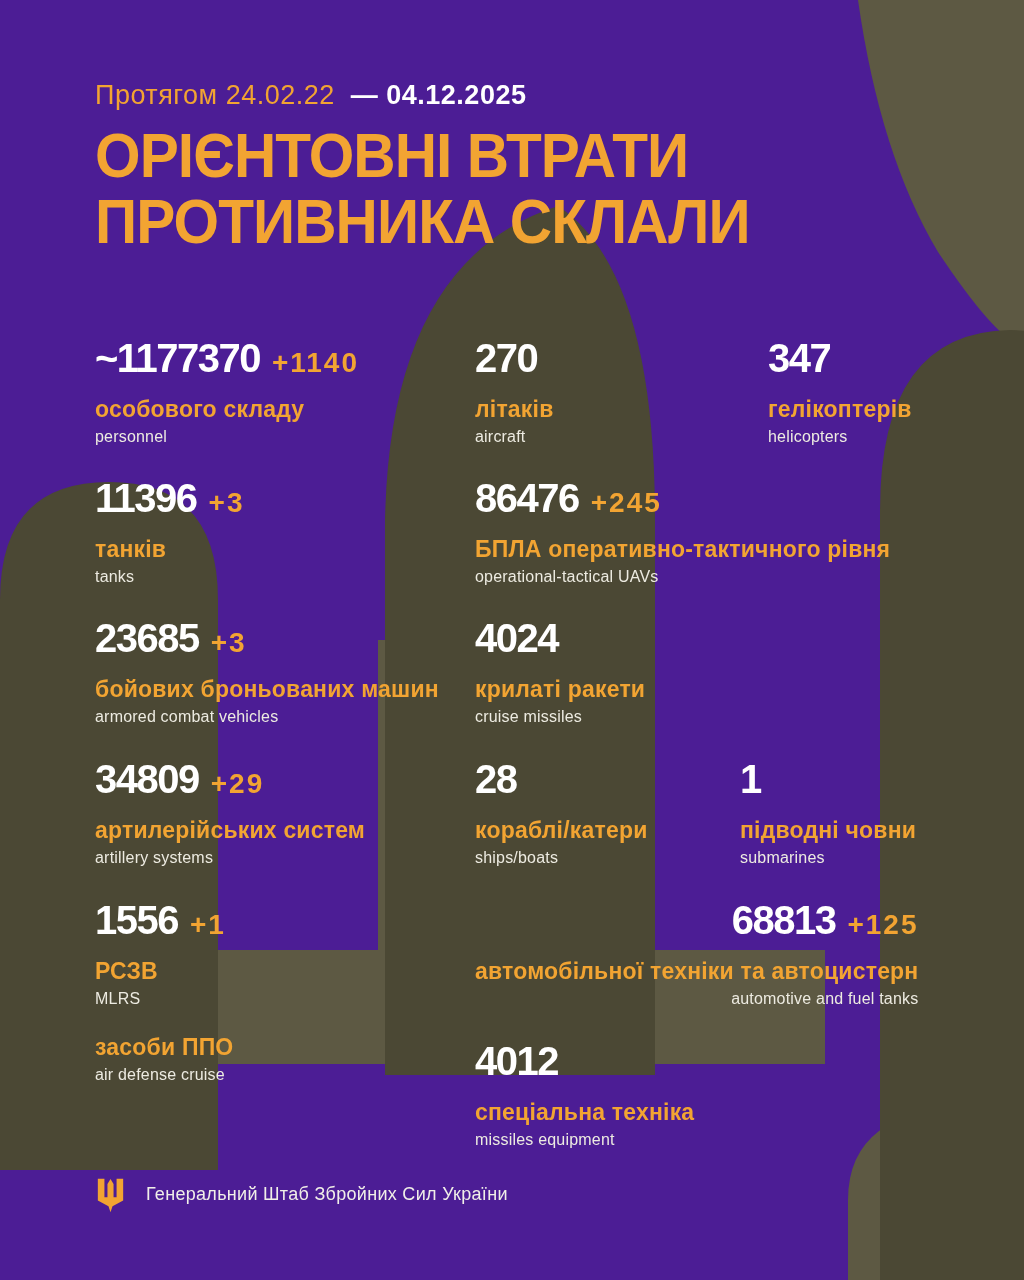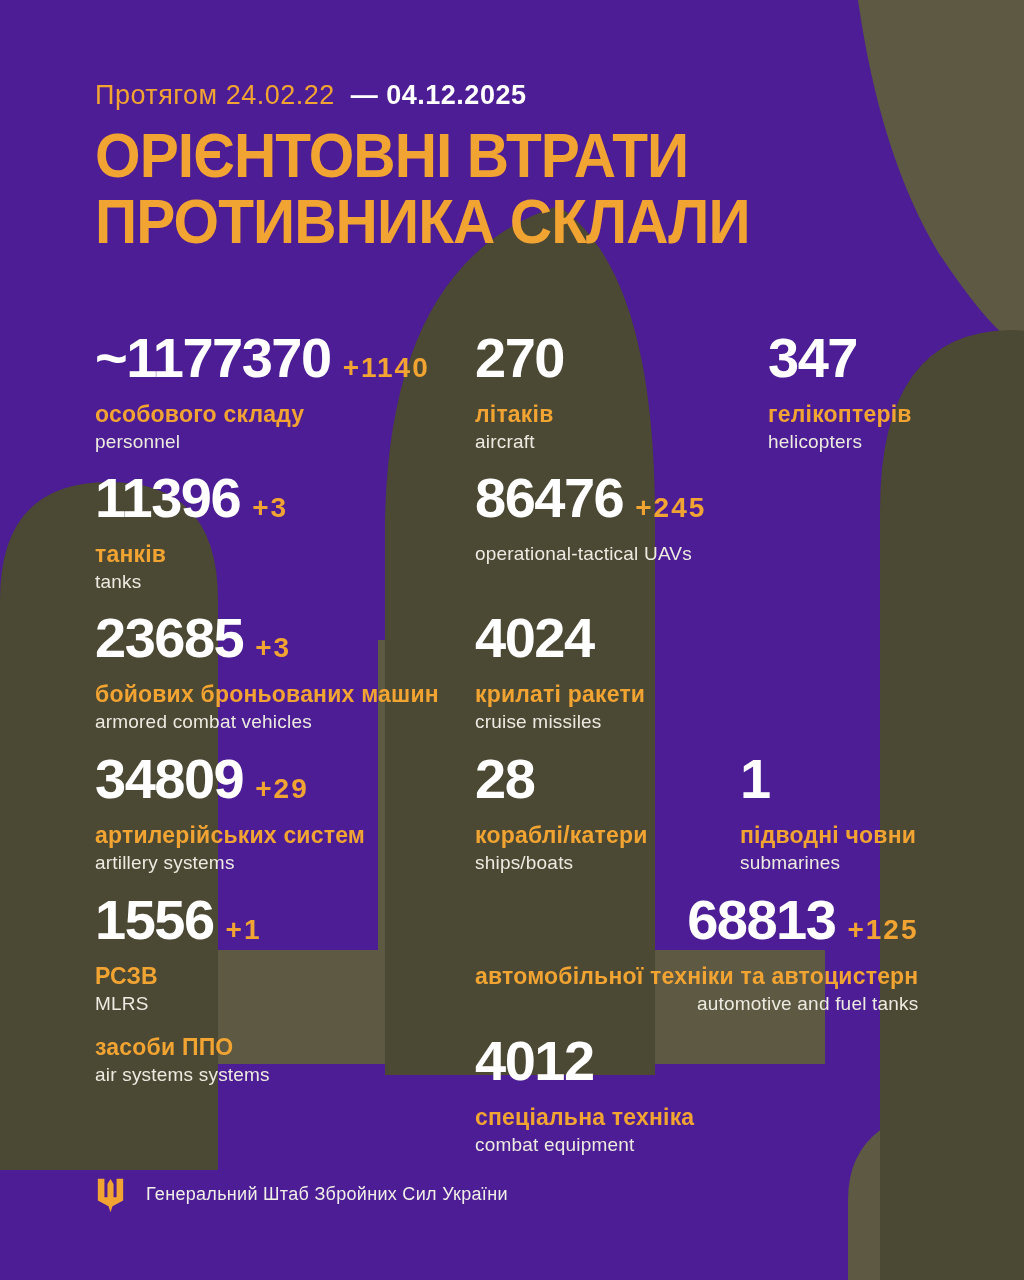--- a/index.html
+++ b/index.html
@@ -22,31 +22,31 @@
   .title{
     position:absolute;left:95px;top:122px;
     color:#F2A432;font-weight:800;font-size:63px;line-height:66px;
     letter-spacing:-1px;text-transform:uppercase;white-space:nowrap;
     transform:scaleX(0.93);transform-origin:left top;
   }
 
   .stat{position:absolute;white-space:nowrap;}
   .num-line{line-height:56px;}
   .num{
-    color:#FFFFFF;font-weight:800;font-size:56px;letter-spacing:-1.5px;
+    color:#FFFFFF;font-weight:800;font-size:40px;letter-spacing:-1.5px;
   }
   .delta{
     color:#F2A432;font-weight:700;font-size:28px;letter-spacing:2px;margin-left:12px;
   }
   .label-ua{
     color:#F2A432;font-weight:700;font-size:23px;line-height:27px;margin-top:1px;
     letter-spacing:0.2px;
   }
   .label-en{
-    color:#EDEBE1;font-weight:400;font-size:19px;line-height:27px;
+    color:#EDEBE1;font-weight:400;font-size:16px;line-height:27px;
     letter-spacing:0.2px;
   }
 
   .footer{
     position:absolute;left:95px;top:1174px;height:40px;
     display:flex;align-items:center;
   }
   .tryzub{display:inline-block;width:31px;height:38px;margin-right:20px;}
   .tryzub svg{display:block;width:100%;height:100%;}
   .org{
@@ -110,20 +110,21 @@
     <div class="num-line">
       <span class="num">11396</span><span class="delta">+3</span>
     </div>
     <div class="label-ua">танків</div>
     <div class="label-en">tanks</div>
   </div>
       <div class="stat" style="left: 475px; top: 470px;">
     <div class="num-line">
       <span class="num">86476</span><span class="delta">+245</span>
     </div>
+    <div class="label-ua">БПЛА оперативно-тактичного рівня</div>
     <div class="label-en">operational-tactical UAVs</div>
   </div>
       <div class="stat" style="left: 95px; top: 610px;">
     <div class="num-line">
       <span class="num">23685</span><span class="delta">+3</span>
     </div>
     <div class="label-ua">бойових броньованих машин</div>
     <div class="label-en">armored combat vehicles</div>
   </div>
       <div class="stat" style="left: 475px; top: 610px;">
@@ -163,28 +164,28 @@
   </div>
       <div class="stat" style="left: 475px; top: 892px; text-align: right;">
     <div class="num-line">
       <span class="num">68813</span><span class="delta">+125</span>
     </div>
     <div class="label-ua">автомобільної техніки та автоцистерн</div>
     <div class="label-en">automotive and fuel tanks</div>
   </div>
       <div class="stat" style="left: 95px; top: 1033px;">
     <div class="label-ua">засоби ППО</div>
-    <div class="label-en">air systems systems</div>
+    <div class="label-en">air defense cruise</div>
   </div>
       <div class="stat" style="left: 475px; top: 1033px;">
     <div class="num-line">
       <span class="num">4012</span>
     </div>
     <div class="label-ua">спеціальна техніка</div>
-    <div class="label-en">combat equipment</div>
+    <div class="label-en">missiles equipment</div>
   </div>
     </div>
 
   <div class="footer layer">
     <span class="tryzub">
       <svg viewBox="0 0 24 30" xmlns="http://www.w3.org/2000/svg">
         <path fill="#F2A432" d="M2 3 H7.2 V17.5 H9.6 V7.2 L12 3.2 L14.4 7.2 V17.5 H16.8 V3 H22 V20.2 L13.6 24.6 L12 29.4 L10.4 24.6 L2 20.2 Z"></path>
       </svg>
     </span>
     <span class="org">Генеральний Штаб Збройних Сил України</span>

